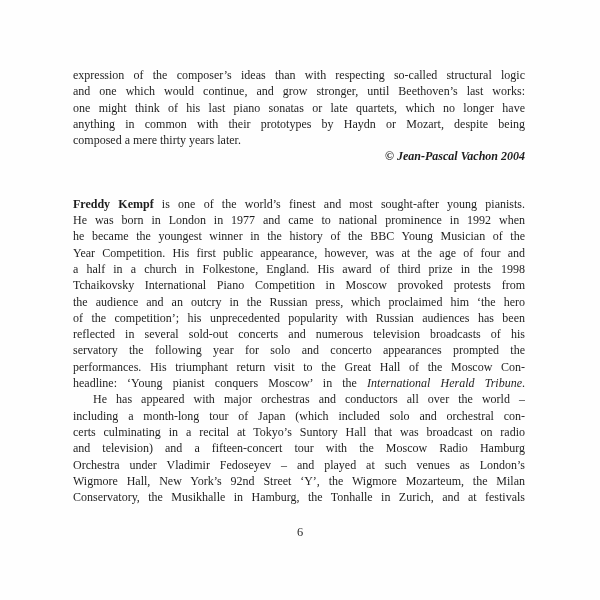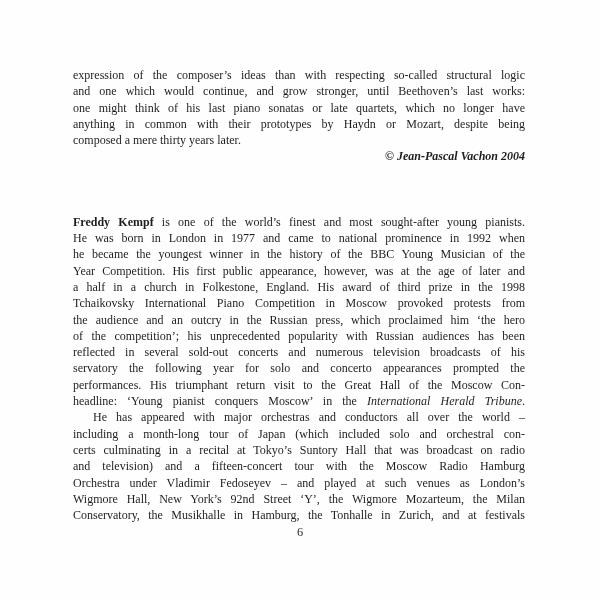--- a/index.html
+++ b/index.html
@@ -31,21 +31,21 @@
     text-align: left;
     text-align-last: auto;
   }
   .line.indent { text-indent: 20px; }
   .credit {
     text-align: right;
     font-weight: bold;
     font-style: italic;
     height: 16.3px;
   }
-  .para2 { margin-top: 49px; }
+  .para2 { margin-top: 31px; }
   .pagenum {
     position: absolute;
     top: 524px;
     left: 0;
     width: 600px;
     text-align: center;
     font-size: 12.4px;
     line-height: 16px;
     color: #2a2a2a;
   }
@@ -65,21 +65,21 @@
       <div class="line">anything in common with their prototypes by Haydn or Mozart, despite being</div>
       <div class="line plain">composed a mere thirty years later.</div>
     </div>
 
     <div class="credit">© Jean-Pascal Vachon 2004</div>
 
     <div class="para2">
       <div class="line"><b>Freddy Kempf</b><span> is one of the world’s finest and most sought-after young pianists.</span></div>
       <div class="line">He was born in London in 1977 and came to national prominence in 1992 when</div>
       <div class="line">he became the youngest winner in the history of the BBC Young Musician of the</div>
-      <div class="line">Year Competition. His first public appearance, however, was at the age of later and</div>
+      <div class="line">Year Competition. His first public appearance, however, was at the age of four and</div>
       <div class="line">a half in a church in Folkestone, England. His award of third prize in the 1998</div>
       <div class="line">Tchaikovsky International Piano Competition in Moscow provoked protests from</div>
       <div class="line">the audience and an outcry in the Russian press, which proclaimed him ‘the hero</div>
       <div class="line">of the competition’; his unprecedented popularity with Russian audiences has been</div>
       <div class="line">reflected in several sold-out concerts and numerous television broadcasts of his</div>
       <div class="line">servatory the following year for solo and concerto appearances prompted the</div>
       <div class="line">performances. His triumphant return visit to the Great Hall of the Moscow Con-</div>
       <div class="line"><span>headline: ‘Young pianist conquers Moscow’ in the </span><i>International Herald Tribune</i><span>.</span></div>
     </div>
 

